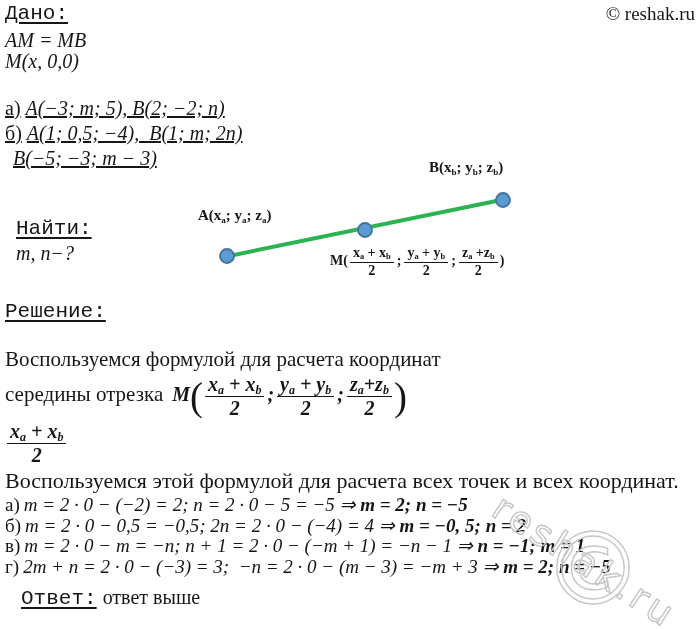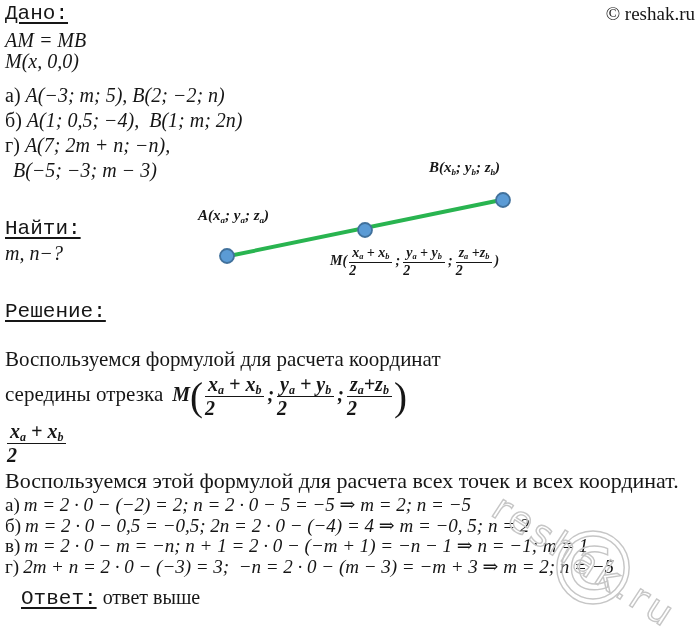--- a/index.html
+++ b/index.html
@@ -8,53 +8,53 @@
   .abs{position:absolute;}
   .heading{font-size:21px;text-decoration:underline;text-underline-offset:3px;font-family:Liberation Mono, monospace;}
   .mb{font-style:italic;font-weight:bold;}
   sub{font-size:0.60em;vertical-align:-0.28em;line-height:0;}
   
   .copyright{top:3px;right:5px;font-size:19px;}
   
   .given{left:5px;top:2px;}
   .given .heading{margin-bottom:5px;}
   .mline{font-size:20px;font-style:italic;line-height:21px;}
-  .glist{margin-top:11px;}
+  .glist{margin-top:24px;text-decoration:underline;}
   .gitem{font-size:20px;line-height:25px;white-space:nowrap;}
   .gitem .glabel{font-style:normal;margin-right:5px;}
   .gitem .gmath{font-style:italic;}
   .gitem.cont{padding-left:8px;}
   
-  .find{left:5px;top:217px;}
+  .find{left:16px;top:217px;}
   .find .mline{margin-top:3px;}
   
   .diagram{left:180px;top:150px;width:380px;height:150px;}
   .diagram svg{position:absolute;left:0;top:0;}
-  .dlabel{position:absolute;font-size:15px;font-weight:bold;font-style:italic;white-space:nowrap;}
+  .dlabel{position:absolute;font-size:15px;font-weight:bold;white-space:nowrap;}
   .dlabel-a{left:18px;top:57px;}
   .dlabel-b{left:249px;top:9px;}
   .dlabel-m{left:150px;top:96px;font-size:14px;}
-  .frac{display:inline-block;vertical-align:middle;line-height:1.05;margin:0 2px;}
+  .frac{display:inline-block;text-align:center;vertical-align:middle;line-height:1.05;margin:0 2px;}
   .frac .num{display:block;border-bottom:1.5px solid currentColor;padding:0 3px 1px;}
   .frac .den{display:block;padding-top:1px;}
   .sep{margin:0 1px;}
   
   .solution{left:5px;top:300px;width:695px;}
   .solution .p1{margin-top:24px;font-size:21px;line-height:24px;}
   .p2,.p3{font-size:20px;white-space:nowrap;}
   .p2{margin-top:3px;}
   .p2 .txt{font-size:21px;font-style:normal;margin-right:9px;}
   .bp{font-size:195%;font-weight:400;font-style:normal;vertical-align:middle;line-height:0;}
   .p3{margin-top:2px;}
   .p4{font-size:22px;line-height:24px;margin-top:3px;}
   .sitems{margin-top:2px;}
   .sitem{font-size:19px;line-height:20.5px;white-space:nowrap;}
   .sitem .slabel{font-style:normal;margin-right:4px;}
-  .sitem .snorm{font-style:italic;}
-  .sitem .sbold{font-style:italic;font-weight:normal;}
+  .sitem .snorm{font-style:italic;font-family:Liberation Serif, serif;}
+  .sitem .sbold{font-style:italic;font-weight:bold;}
   
   .answer{left:5px;top:586px;font-size:20px;margin-left:16px;}
   .answer .atext{margin-left:6px;}
   
   .wm{position:absolute;color:transparent;pointer-events:none;font-family:"DejaVu Sans",sans-serif;}
   .wm-diag{left:508px;top:486px;font-size:37px;letter-spacing:4px;transform:rotate(33deg);transform-origin:left top;}
   .wm-c{left:543px;top:520px;font-size:100px;line-height:1;}
 </style>
 </head>
 <body>
@@ -63,21 +63,20 @@
 
   <div class="abs copyright">© reshak.ru</div>
 
   <section class="abs given">
     <div class="heading">Дано:</div>
     <div class="mline">AM = MB</div>
     <div class="mline">M(x, 0,0)</div>
     <div class="glist">
       <div class="gitem"><span class="glabel">а)</span><span class="gmath">A(−3; m; 5), B(2; −2; n)</span></div>
       <div class="gitem"><span class="glabel">б)</span><span class="gmath">A(1; 0,5; −4),&nbsp; B(1; m; 2n)</span></div>
-      <div class="gitem"><span class="glabel">г)</span><span class="gmath">A(7; 2m + n; −n),</span></div>
       <div class="gitem cont"><span class="gmath">B(−5; −3; m − 3)</span></div>
     </div>
   </section>
 
   <section class="abs find">
     <div class="heading">Найти:</div>
     <div class="mline">m, n−?</div>
   </section>
 
   <div class="abs diagram">

